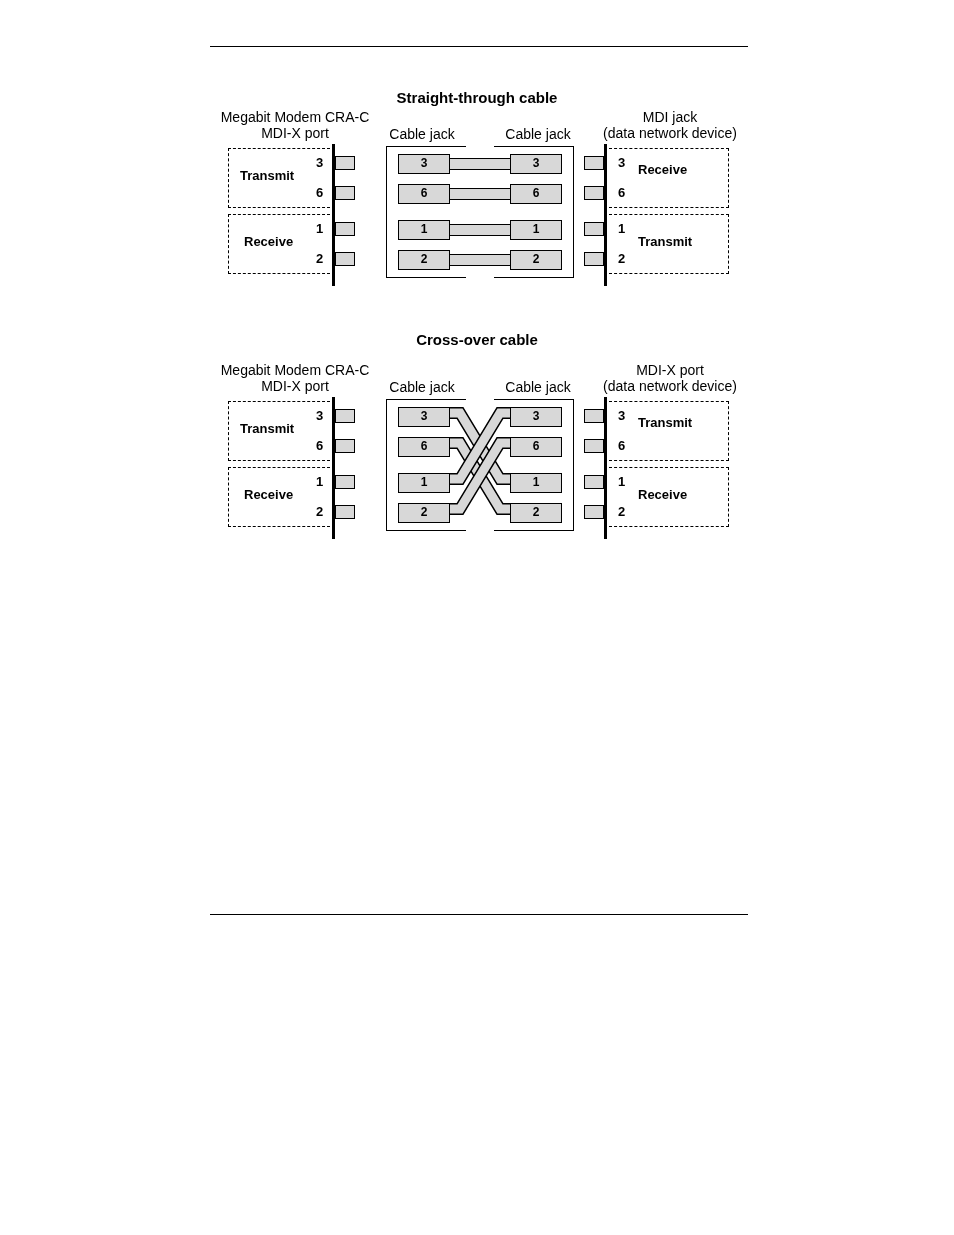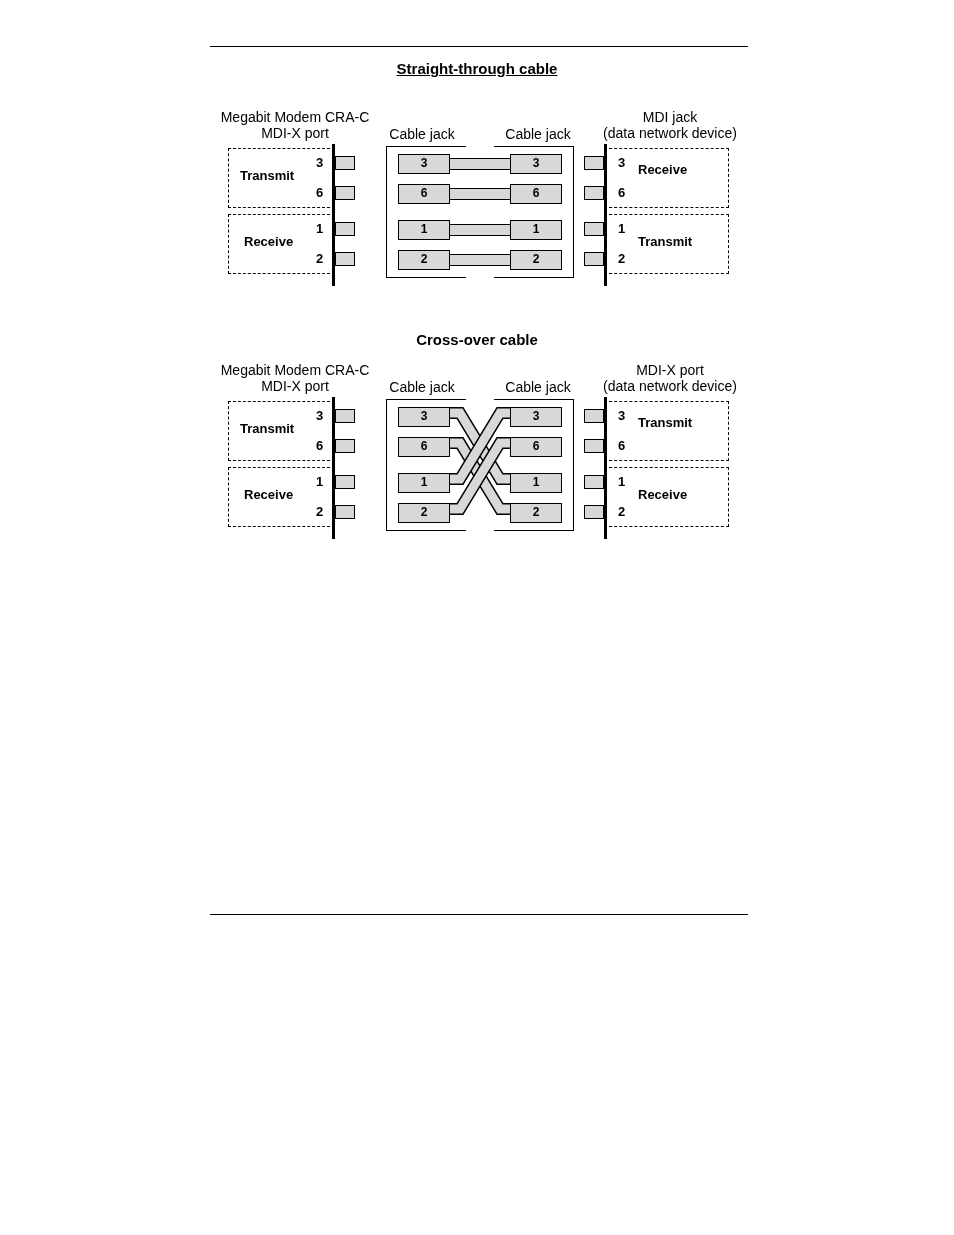--- a/index.html
+++ b/index.html
@@ -91,21 +91,21 @@
     border: 1.5px solid #000;
   }
   svg { position: absolute; }
 </style>
 </head>
 <body>
 
 <div class="header-rule"></div>
 <div class="footer-rule"></div>
 
-<div class="title" style="top:60px;text-decoration:underline;">Straight-through cable</div>
+<div class="title" style="top:89px;">Straight-through cable</div>
 
 <div class="label" style="top:109px; left:215px; width:160px;">
   <span>Megabit Modem CRA-C</span><br>
   <span>MDI-X port</span>
 </div>
 <div class="label" style="top:126px; left:382px; width:80px;">Cable jack</div>
 <div class="label" style="top:126px; left:498px; width:80px;">Cable jack</div>
 <div class="label" style="top:109px; left:590px; width:160px;">
   <span>MDI jack</span><br>
   <span>(data network device)</span>

